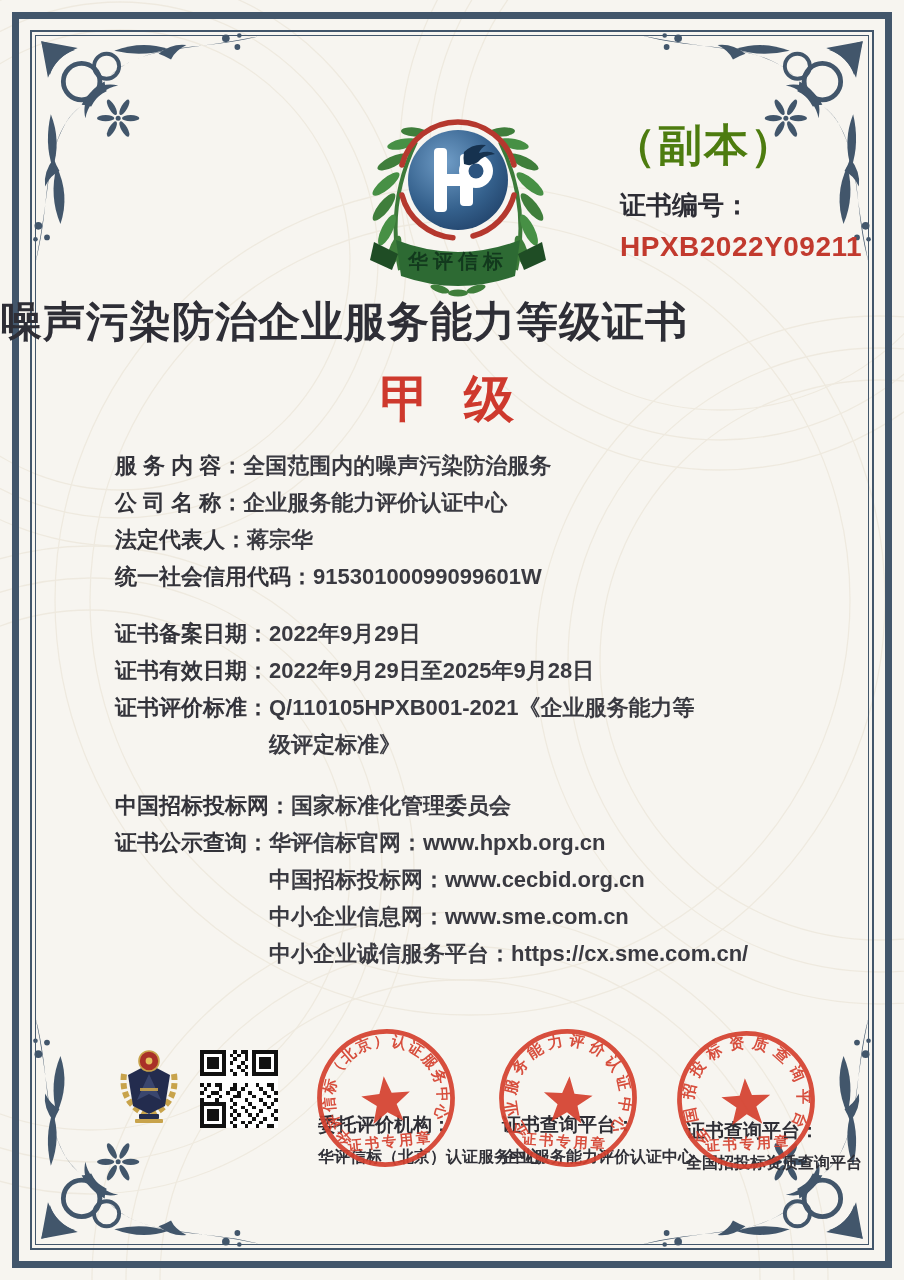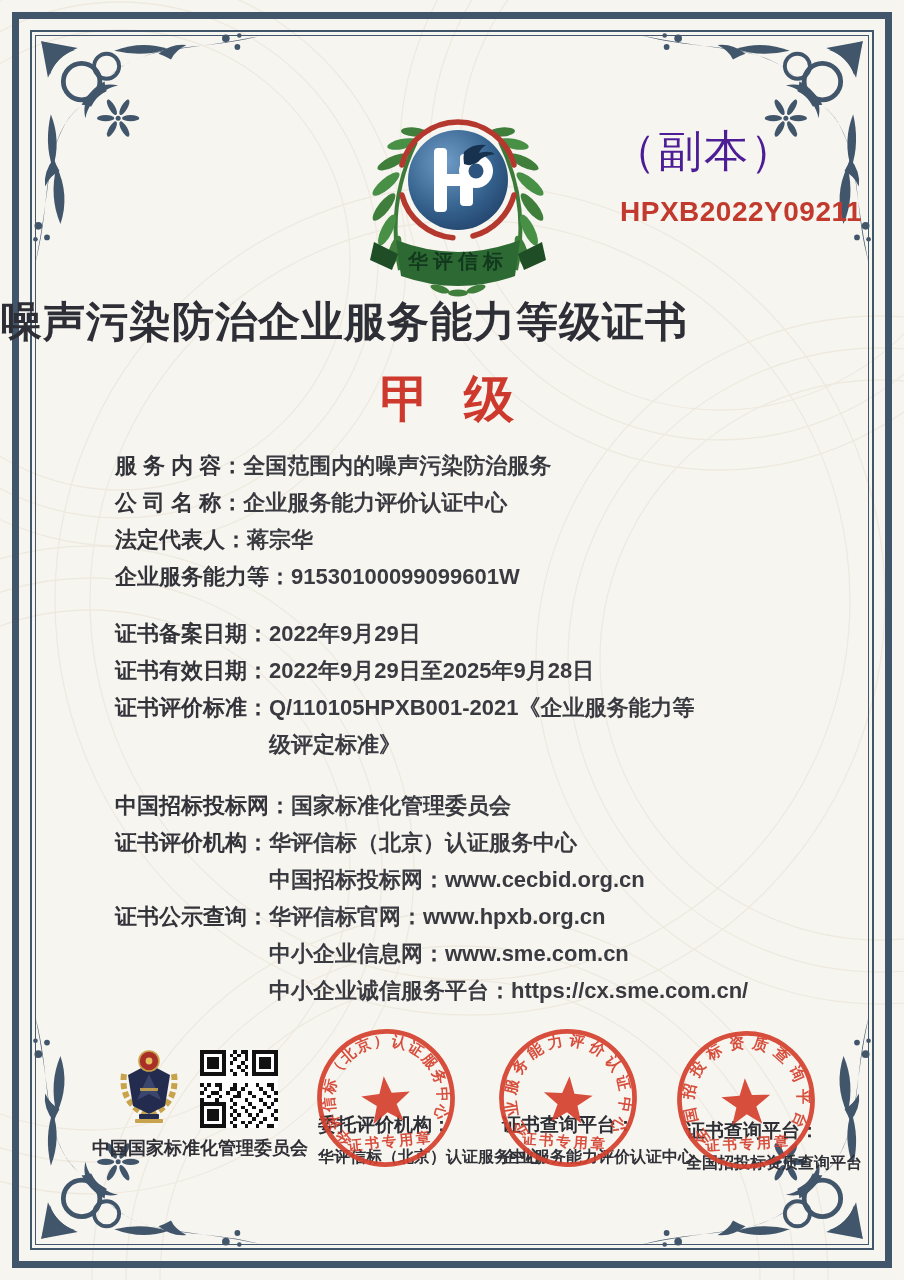--- a/index.html
+++ b/index.html
@@ -16,22 +16,22 @@
   .frame-line1{position:absolute;inset:30px;border:2px solid #42566b;z-index:1;}
   .frame-line2{position:absolute;inset:35px;border:1px solid #42566b;z-index:1;}
   .corner{position:absolute;width:250px;height:250px;z-index:2;pointer-events:none;}
   .corner.tl{top:22px;left:22px;}
   .corner.tr{top:22px;right:22px;transform:scaleX(-1);}
   .corner.bl{bottom:22px;left:22px;transform:scaleY(-1);}
   .corner.br{bottom:22px;right:22px;transform:scale(-1,-1);}
   
   .logo{position:absolute;left:348px;top:92px;z-index:3;}
   .copy-label{
-    position:absolute;left:612px;top:122px;z-index:3;
-    font-size:44px;font-weight:400;color:#4c1d95;letter-spacing:2px;
+    position:absolute;left:612px;top:116px;z-index:3;
+    font-size:44px;font-weight:700;color:#4d7c0f;letter-spacing:2px;
   }
   .certno-block{position:absolute;left:620px;top:188px;z-index:3;}
   .certno-label{font-size:26px;font-weight:800;color:#2d2d35;}
   .certno-value{font-size:28px;font-weight:800;color:#c23a2e;margin-top:8px;letter-spacing:.5px;}
   
   .cert-title{
     position:absolute;left:0;right:0;top:294px;z-index:3;
     text-align:left;font-size:42px;font-weight:800;color:#2e2e36;letter-spacing:1px;
   }
   .cert-grade{
@@ -187,44 +187,44 @@
     </g>
     <g fill="#3f7e3b">
       <ellipse cx="92" cy="197" rx="10" ry="3.6" transform="rotate(18 92 197)"></ellipse>
       <ellipse cx="110" cy="201" rx="10" ry="3.6"></ellipse>
       <ellipse cx="128" cy="197" rx="10" ry="3.6" transform="rotate(-18 128 197)"></ellipse>
     </g>
   </svg>
 
   <div class="copy-label">（副本）</div>
   <div class="certno-block">
+    <div class="certno-label">证书编号：</div>
     <div class="certno-value">HPXB2022Y09211</div>
   </div>
 
   <div class="cert-title">噪声污染防治企业服务能力等级证书</div>
   <div class="cert-grade">甲 级</div>
 
   <div class="content">
     <div class="sec basic">
       <div class="line"><span class="lbl">服 务 内 容：</span><span class="val">全国范围内的噪声污染防治服务</span></div>
       <div class="line"><span class="lbl">公 司 名 称：</span><span class="val">企业服务能力评价认证中心</span></div>
       <div class="line"><span class="lbl">法定代表人：</span><span class="val">蒋宗华</span></div>
-      <div class="line"><span class="lbl">企业服务能力等：</span><span class="val">91530100099099601W</span></div>
+      <div class="line"><span class="lbl">统一社会信用代码：</span><span class="val">91530100099099601W</span></div>
     </div>
     <div class="sec dates">
       <div class="line"><span class="lbl">证书备案日期：</span><span class="val">2022年9月29日</span></div>
       <div class="line"><span class="lbl">证书有效日期：</span><span class="val">2022年9月29日至2025年9月28日</span></div>
       <div class="line"><span class="lbl">证书评价标准：</span><span class="val">Q/110105HPXB001-2021《企业服务能力等</span></div>
       <div class="line indent"><span class="val">级评定标准》</span></div>
     </div>
     <div class="sec agencies">
       <div class="line"><span class="lbl">中国招标投标网：</span><span class="val">国家标准化管理委员会</span></div>
-      <div class="line"><span class="lbl">证书评价机构：</span><span class="val">华评信标（北京）认证服务中心</span></div>
+      <div class="line"><span class="lbl">证书公示查询：</span><span class="val">华评信标官网：www.hpxb.org.cn</span></div>
       <div class="line indent"><span class="val">中国招标投标网：www.cecbid.org.cn</span></div>
-      <div class="line"><span class="lbl">证书公示查询：</span><span class="val">华评信标官网：www.hpxb.org.cn</span></div>
       <div class="line indent"><span class="val">中小企业信息网：www.sme.com.cn</span></div>
       <div class="line indent"><span class="val">中小企业诚信服务平台：https://cx.sme.com.cn/</span></div>
     </div>
   </div>
 
   <div class="footer">
 
     <svg class="emblem" width="66" height="84" viewBox="0 0 66 84">
       <path d="M8,26 Q4,56 33,68" fill="none" stroke="#c8a34b" stroke-width="6" stroke-dasharray="6 3"></path>
       <path d="M58,26 Q62,56 33,68" fill="none" stroke="#c8a34b" stroke-width="6" stroke-dasharray="6 3"></path>
@@ -246,21 +246,20 @@
         <rect x="14" y="0" width="7" height="7"></rect>
           <rect x="15" y="1" width="5" height="5" fill="#ffffff"></rect>
           <rect x="16" y="2" width="3" height="3"></rect>
         <rect x="0" y="14" width="7" height="7"></rect>
           <rect x="1" y="15" width="5" height="5" fill="#ffffff"></rect>
           <rect x="2" y="16" width="3" height="3"></rect>
         <path d="M9 0h1v1H9zM11 0h2v1h-2zM8 1h1v1H8zM10 1h1v1h-1zM12 1h1v2h-1zM9 2h1v1H9zM11 3h1v1h-1zM8 3h1v1H8zM10 4h1v1h-1zM12 4h1v1h-1zM8 5h1v1H8zM11 5h1v1h-1zM9 6h1v1H9zM12 6h1v1h-1zM0 9h1v1H0zM2 9h1v1H2zM4 9h2v1H4zM9 9h1v2H9zM12 9h1v1h-1zM15 9h1v1h-1zM18 9h2v1h-2zM1 10h1v1H1zM5 10h1v1H5zM8 10h1v1H8zM11 10h1v1h-1zM16 10h1v1h-1zM19 10h1v1h-1zM0 11h1v1H0zM3 11h2v1H3zM7 11h1v1H7zM10 11h1v1h-1zM13 11h1v1h-1zM17 11h1v1h-1zM20 11h1v1h-1zM2 12h1v1H2zM5 12h1v1H5zM9 12h2v1H9zM14 12h1v1h-1zM18 12h1v1h-1zM0 13h1v1H0zM4 13h1v1H4zM8 13h1v1H8zM12 13h1v1h-1zM16 13h1v1h-1zM20 13h1v1h-1zM9 14h1v1H9zM13 14h1v1h-1zM17 14h1v1h-1zM19 14h1v1h-1zM8 15h1v1H8zM11 15h1v1h-1zM14 15h1v1h-1zM18 15h1v1h-1zM9 16h1v1H9zM12 16h1v1h-1zM16 16h1v1h-1zM20 16h1v1h-1zM8 17h1v1H8zM10 17h1v1h-1zM13 17h1v1h-1zM15 17h1v1h-1zM19 17h1v1h-1zM9 18h1v1H9zM14 18h1v1h-1zM17 18h1v1h-1zM20 18h1v1h-1zM8 19h1v1H8zM11 19h1v1h-1zM13 19h1v1h-1zM16 19h1v1h-1zM9 20h1v1H9zM12 20h1v1h-1zM15 20h1v1h-1zM18 20h2v1h-2z"></path>
       </g>
     </svg>
 
-    <div class="authority-caption">中国国家标准化管理委员会</div>
 
     <div class="seal-cap cap1">
       <span class="cl">委托评价机构：</span>
       <span class="cv">华评信标（北京）认证服务中心</span>
     </div>
     <div class="seal-cap cap2">
       <span class="cl">证书查询平台：</span>
       <span class="cv">企业服务能力评价认证中心</span>
     </div>
     <div class="seal-cap cap3">

